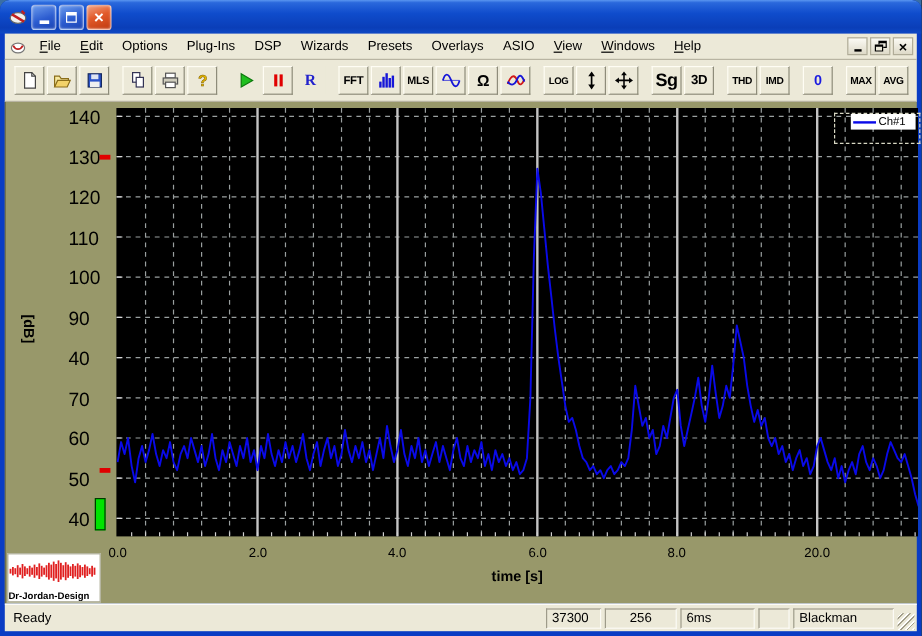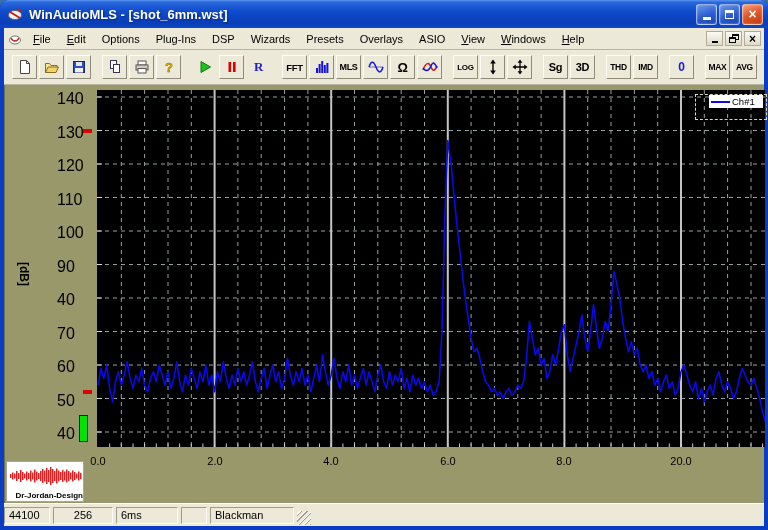--- a/index.html
+++ b/index.html
@@ -47,21 +47,21 @@
   .ylabel{position:absolute;left:2px;top:182px;width:34px;text-align:center;font-weight:bold;font-size:12px;transform:rotate(90deg)}
   .ytick{position:absolute;left:52px;width:44px;font-size:16px;color:#000}
   .xtick{position:absolute;top:370px;width:34px;text-align:center;font-size:11px;color:#000}
   .xlabel{position:absolute;left:92px;top:388px;width:668px;text-align:center;font-weight:bold;font-size:12px}
   .red-marker{position:absolute;left:78px;width:9px;height:4px;background:#e00000}
   .meter{position:absolute;left:74px;width:9px;background:#00e400;border:1px solid #003800}
   .legend-sel{position:absolute;left:690px;top:9px;width:72px;height:26px;border:1px dashed #d8d8c4}
   .legend-box{position:absolute;left:13px;top:0px;width:54px;height:13px;background:#fff;display:flex;align-items:center;padding-left:2px}
   .legend-line{display:inline-block;width:19px;height:2px;background:#0a0ae8;margin-right:2px}
   .legend-text{font-size:9.5px;color:#000;line-height:1}
-  .logo{position:absolute;left:1px;top:376px;width:78px;height:41px;background:#fff;border:1px solid #a8a890;text-align:right;overflow:hidden}
+  .logo{position:absolute;left:1px;top:376px;width:78px;height:41px;background:#fff;border:1px solid #a8a890;text-align:left;overflow:hidden}
   .logo-text{font-size:8px;font-weight:bold;margin-top:-3px;white-space:nowrap}
   
   .statusbar{position:absolute;top:503px;left:4px;right:4px;height:23px;background:#ece9d8;display:flex;align-items:center;
     font-size:11px;border-top:1px solid #fff}
   .ready{flex:1;padding-left:7px}
   .sfield{height:17px;line-height:15px;padding:0 4px;margin-right:3px;border:1px solid;border-color:#9e9b8a #fcfbf6 #fcfbf6 #9e9b8a;overflow:hidden}
   .grip{width:14px;height:14px;margin:0 2px 1px 0;align-self:flex-end;
     background:repeating-linear-gradient(135deg,transparent 0 2px,#fff 2px 3px,#a29e8a 3px 4px)}
 </style>
 </head>
@@ -70,21 +70,20 @@
 <div class="win">
 
   <div class="titlebar">
     <span class="app-icon" id="app-icon">
         <svg width="16" height="16">
           <ellipse cx="8" cy="9" rx="6.5" ry="4.5" fill="#f0f0ee" stroke="#666"></ellipse>
           <path d="M3 6 L13 12" stroke="#c02020" stroke-width="2"></path>
           <path d="M11 3 l2.5 2.5" stroke="#c02020" stroke-width="2"></path>
         </svg>
       </span>
-    <span class="title-text">WinAudioMLS - [shot_6mm.wst]</span>
     <span class="winbtn">
         <span class="gl-min"></span>
       </span>
     <span class="winbtn">
         <span class="gl-max"></span>
       </span>
     <span class="winbtn close">
         <span class="gl-close">×</span>
       </span>
   </div>
@@ -263,21 +262,21 @@
                 <polygon points="8,15.5 5.6,12.2 10.4,12.2"></polygon>
                 <polygon points="0.5,8 3.8,5.6 3.8,10.4"></polygon>
                 <polygon points="15.5,8 12.2,5.6 12.2,10.4"></polygon>
               </g>
             </svg>
           </span>
         </button>
       </div>
       <div class="tb-group">
         <button class="tb-btn">
-          <span class="tb-txt" style="font-size: 11px;">Sg</span>
+          <span class="tb-txt" style="font-size: 15px;">Sg</span>
         </button>
         <button class="tb-btn">
           <span class="tb-txt" style="font-size: 11px;">3D</span>
         </button>
       </div>
       <div class="tb-group">
         <button class="tb-btn">
           <span class="tb-txt" style="font-size: 8.5px;">THD</span>
         </button>
         <button class="tb-btn">
@@ -412,20 +411,21 @@
             <line x1="665.6" y1="353.5" x2="665.6" y2="357" stroke="#cfcfcf" stroke-width="1"></line>
           </g>
           <polyline points="1.0,295.1 3.9,278.4 6.8,288.4 9.7,275.0 12.7,298.4 15.6,311.9 18.5,291.8 21.4,281.7 24.3,295.1 27.2,285.1 30.1,271.7 33.1,288.4 36.0,298.4 38.9,285.1 41.8,291.8 44.7,278.4 47.6,295.1 50.6,301.8 53.5,288.4 56.4,281.7 59.3,291.8 62.2,275.0 65.1,285.1 68.0,295.1 71.0,281.7 73.9,298.4 76.8,288.4 79.7,271.7 82.6,291.8 85.5,301.8 88.4,285.1 91.4,295.1 94.3,278.4 97.2,288.4 100.1,298.4 103.0,281.7 105.9,291.8 108.9,275.0 111.8,295.1 114.7,285.1 117.6,301.8 120.5,281.7 123.4,291.8 126.3,271.7 129.3,288.4 132.2,298.4 135.1,285.1 138.0,295.1 140.9,278.4 143.8,291.8 146.8,281.7 149.7,295.1 152.6,285.1 155.5,271.7 158.4,291.8 161.3,301.8 164.2,288.4 167.2,278.4 170.1,298.4 173.0,285.1 175.9,275.0 178.8,291.8 181.7,281.7 184.6,298.4 187.6,288.4 190.5,268.3 193.4,285.1 196.3,295.1 199.2,281.7 202.1,291.8 205.0,278.4 208.0,295.1 210.9,285.1 213.8,301.8 216.7,288.4 219.6,275.0 222.5,291.8 225.5,264.9 228.4,281.7 231.3,295.1 234.2,285.1 237.1,268.3 240.0,288.4 242.9,298.4 245.9,281.7 248.8,291.8 251.7,275.0 254.6,295.1 257.5,285.1 260.4,298.4 263.3,288.4 266.3,278.4 269.2,295.1 272.1,281.7 275.0,291.8 277.9,301.8 280.8,285.1 283.8,275.0 286.7,291.8 289.6,298.4 292.5,281.7 295.4,295.1 298.3,285.1 301.2,291.8 304.2,278.4 307.1,298.4 310.0,288.4 312.9,301.8 315.8,285.1 318.7,295.1 321.6,288.4 324.6,298.4 327.5,291.8 330.4,301.8 333.3,295.1 336.2,305.2 339.1,301.8 342.1,291.8 345.0,241.5 347.9,124.3 350.8,50.6 353.7,70.7 356.6,100.8 359.5,130.9 362.5,157.8 365.4,184.6 368.3,208.0 371.2,228.1 374.1,248.2 377.0,261.6 379.9,258.3 382.9,268.3 385.8,281.7 388.7,291.8 391.6,295.1 394.5,301.8 397.4,298.4 400.4,305.2 403.3,301.8 406.2,308.5 409.1,301.8 412.0,298.4 414.9,305.2 417.8,301.8 420.8,295.1 423.7,298.4 426.6,291.8 429.5,268.3 432.4,231.5 435.3,248.2 438.3,264.9 441.2,258.3 444.1,275.0 447.0,268.3 449.9,288.4 452.8,281.7 455.7,264.9 458.7,275.0 461.6,258.3 464.5,241.5 467.4,234.8 470.3,264.9 473.2,281.7 476.1,268.3 479.1,254.9 482.0,241.5 484.9,224.8 487.8,248.2 490.7,261.6 493.6,241.5 496.5,214.7 499.5,238.2 502.4,258.3 505.3,248.2 508.2,231.5 511.1,241.5 514.0,214.7 517.0,181.2 519.9,194.6 522.8,208.0 525.7,231.5 528.6,248.2 531.5,261.6 534.4,251.6 537.4,264.9 540.3,258.3 543.2,275.0 546.1,281.7 549.0,275.0 551.9,288.4 554.9,281.7 557.8,295.1 560.7,288.4 563.6,301.8 566.5,291.8 569.4,285.1 572.3,298.4 575.3,291.8 578.2,305.2 581.1,298.4 584.0,281.7 586.9,275.0 589.8,285.1 592.7,295.1 595.7,301.8 598.6,291.8 601.5,308.5 604.4,298.4 607.3,311.9 610.2,301.8 613.1,295.1 616.1,305.2 619.0,288.4 621.9,281.7 624.8,295.1 627.7,301.8 630.6,291.8 633.6,298.4 636.5,308.5 639.4,301.8 642.3,288.4 645.2,278.4 648.1,285.1 651.0,291.8 654.0,295.1 656.9,288.4 659.8,298.4 662.7,308.5 665.6,321.9 668.5,331.9" fill="none" stroke="#0a0ae8" stroke-width="1.6" stroke-linejoin="round"></polyline>
         </svg></div>
     <div class="legend-sel">
       <div class="legend-box">
         <span class="legend-line"></span>
           <span class="legend-text">Ch#1</span>
       </div>
     </div>
+    <div class="xlabel">time [s]</div>
     <div class="logo">
       <span id="logo-wave"><svg width="74" height="28">
             <rect x="1" y="12.0" width="1.5" height="4" fill="#e02020"></rect>
             <rect x="3" y="10.5" width="1.5" height="7" fill="#e02020"></rect>
             <rect x="5" y="11.5" width="1.5" height="5" fill="#e02020"></rect>
             <rect x="7" y="9.0" width="1.5" height="10" fill="#e02020"></rect>
             <rect x="9" y="11.0" width="1.5" height="6" fill="#e02020"></rect>
             <rect x="11" y="8.0" width="1.5" height="12" fill="#e02020"></rect>
             <rect x="13" y="10.0" width="1.5" height="8" fill="#e02020"></rect>
             <rect x="15" y="11.5" width="1.5" height="5" fill="#e02020"></rect>
@@ -476,22 +476,23 @@
       <div class="xtick" style="left: 309px;">4.0</div>
       <div class="xtick" style="left: 426px;">6.0</div>
       <div class="xtick" style="left: 542px;">8.0</div>
       <div class="xtick" style="left: 659px;">20.0</div>
       <div class="red-marker" style="top: 44px;"></div>
       <div class="red-marker" style="top: 305px;"></div>
       <div class="meter" style="top: 330px; height: 27px; background: rgb(0, 228, 0);"></div>
     </div>
 
   <div class="statusbar">
+    <span class="ready">Ready</span>
     <span id="status-fields" style="display:flex">
-        <span class="sfield" style="width: 46px; text-align: left;">44100</span>
+        <span class="sfield" style="width: 46px; text-align: left;">37300</span>
         <span class="sfield" style="width: 60px; text-align: center;">256</span>
         <span class="sfield" style="width: 62px; text-align: left;">6ms</span>
         <span class="sfield" style="width: 26px; text-align: left;"></span>
         <span class="sfield" style="width: 84px; text-align: left;">Blackman</span>
       </span>
     <span class="grip"></span>
   </div>
 
 </div>
 

